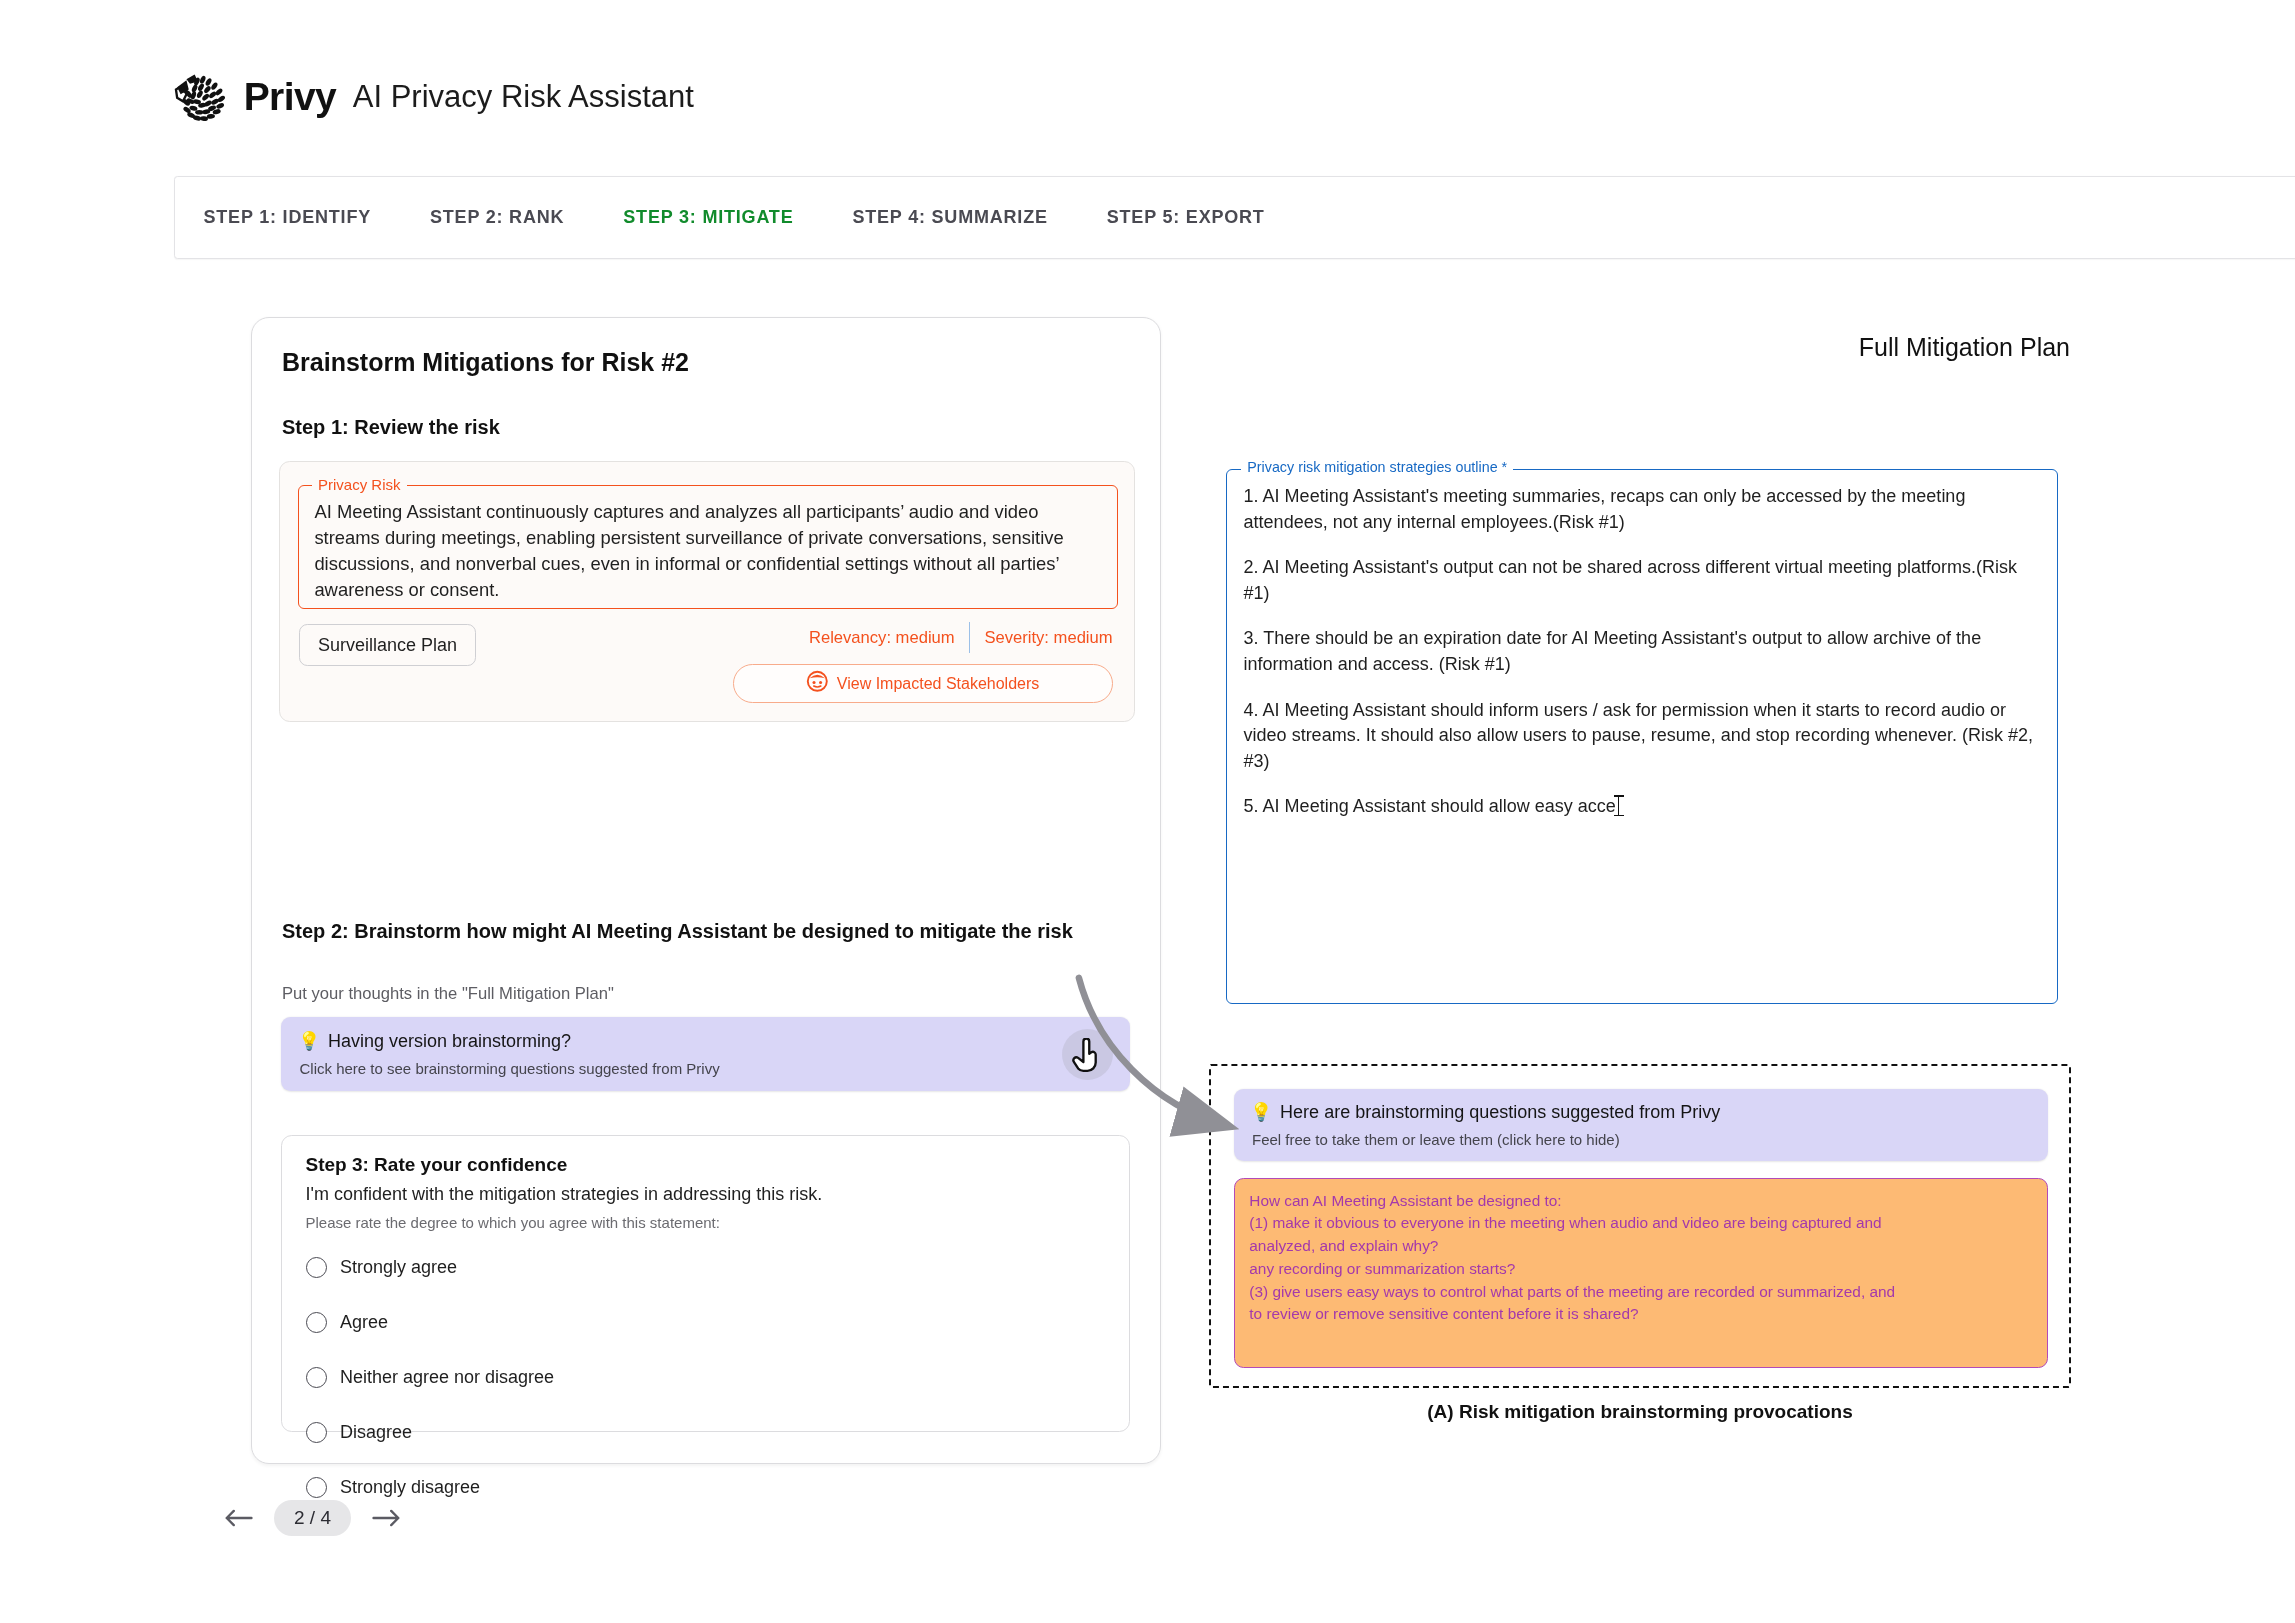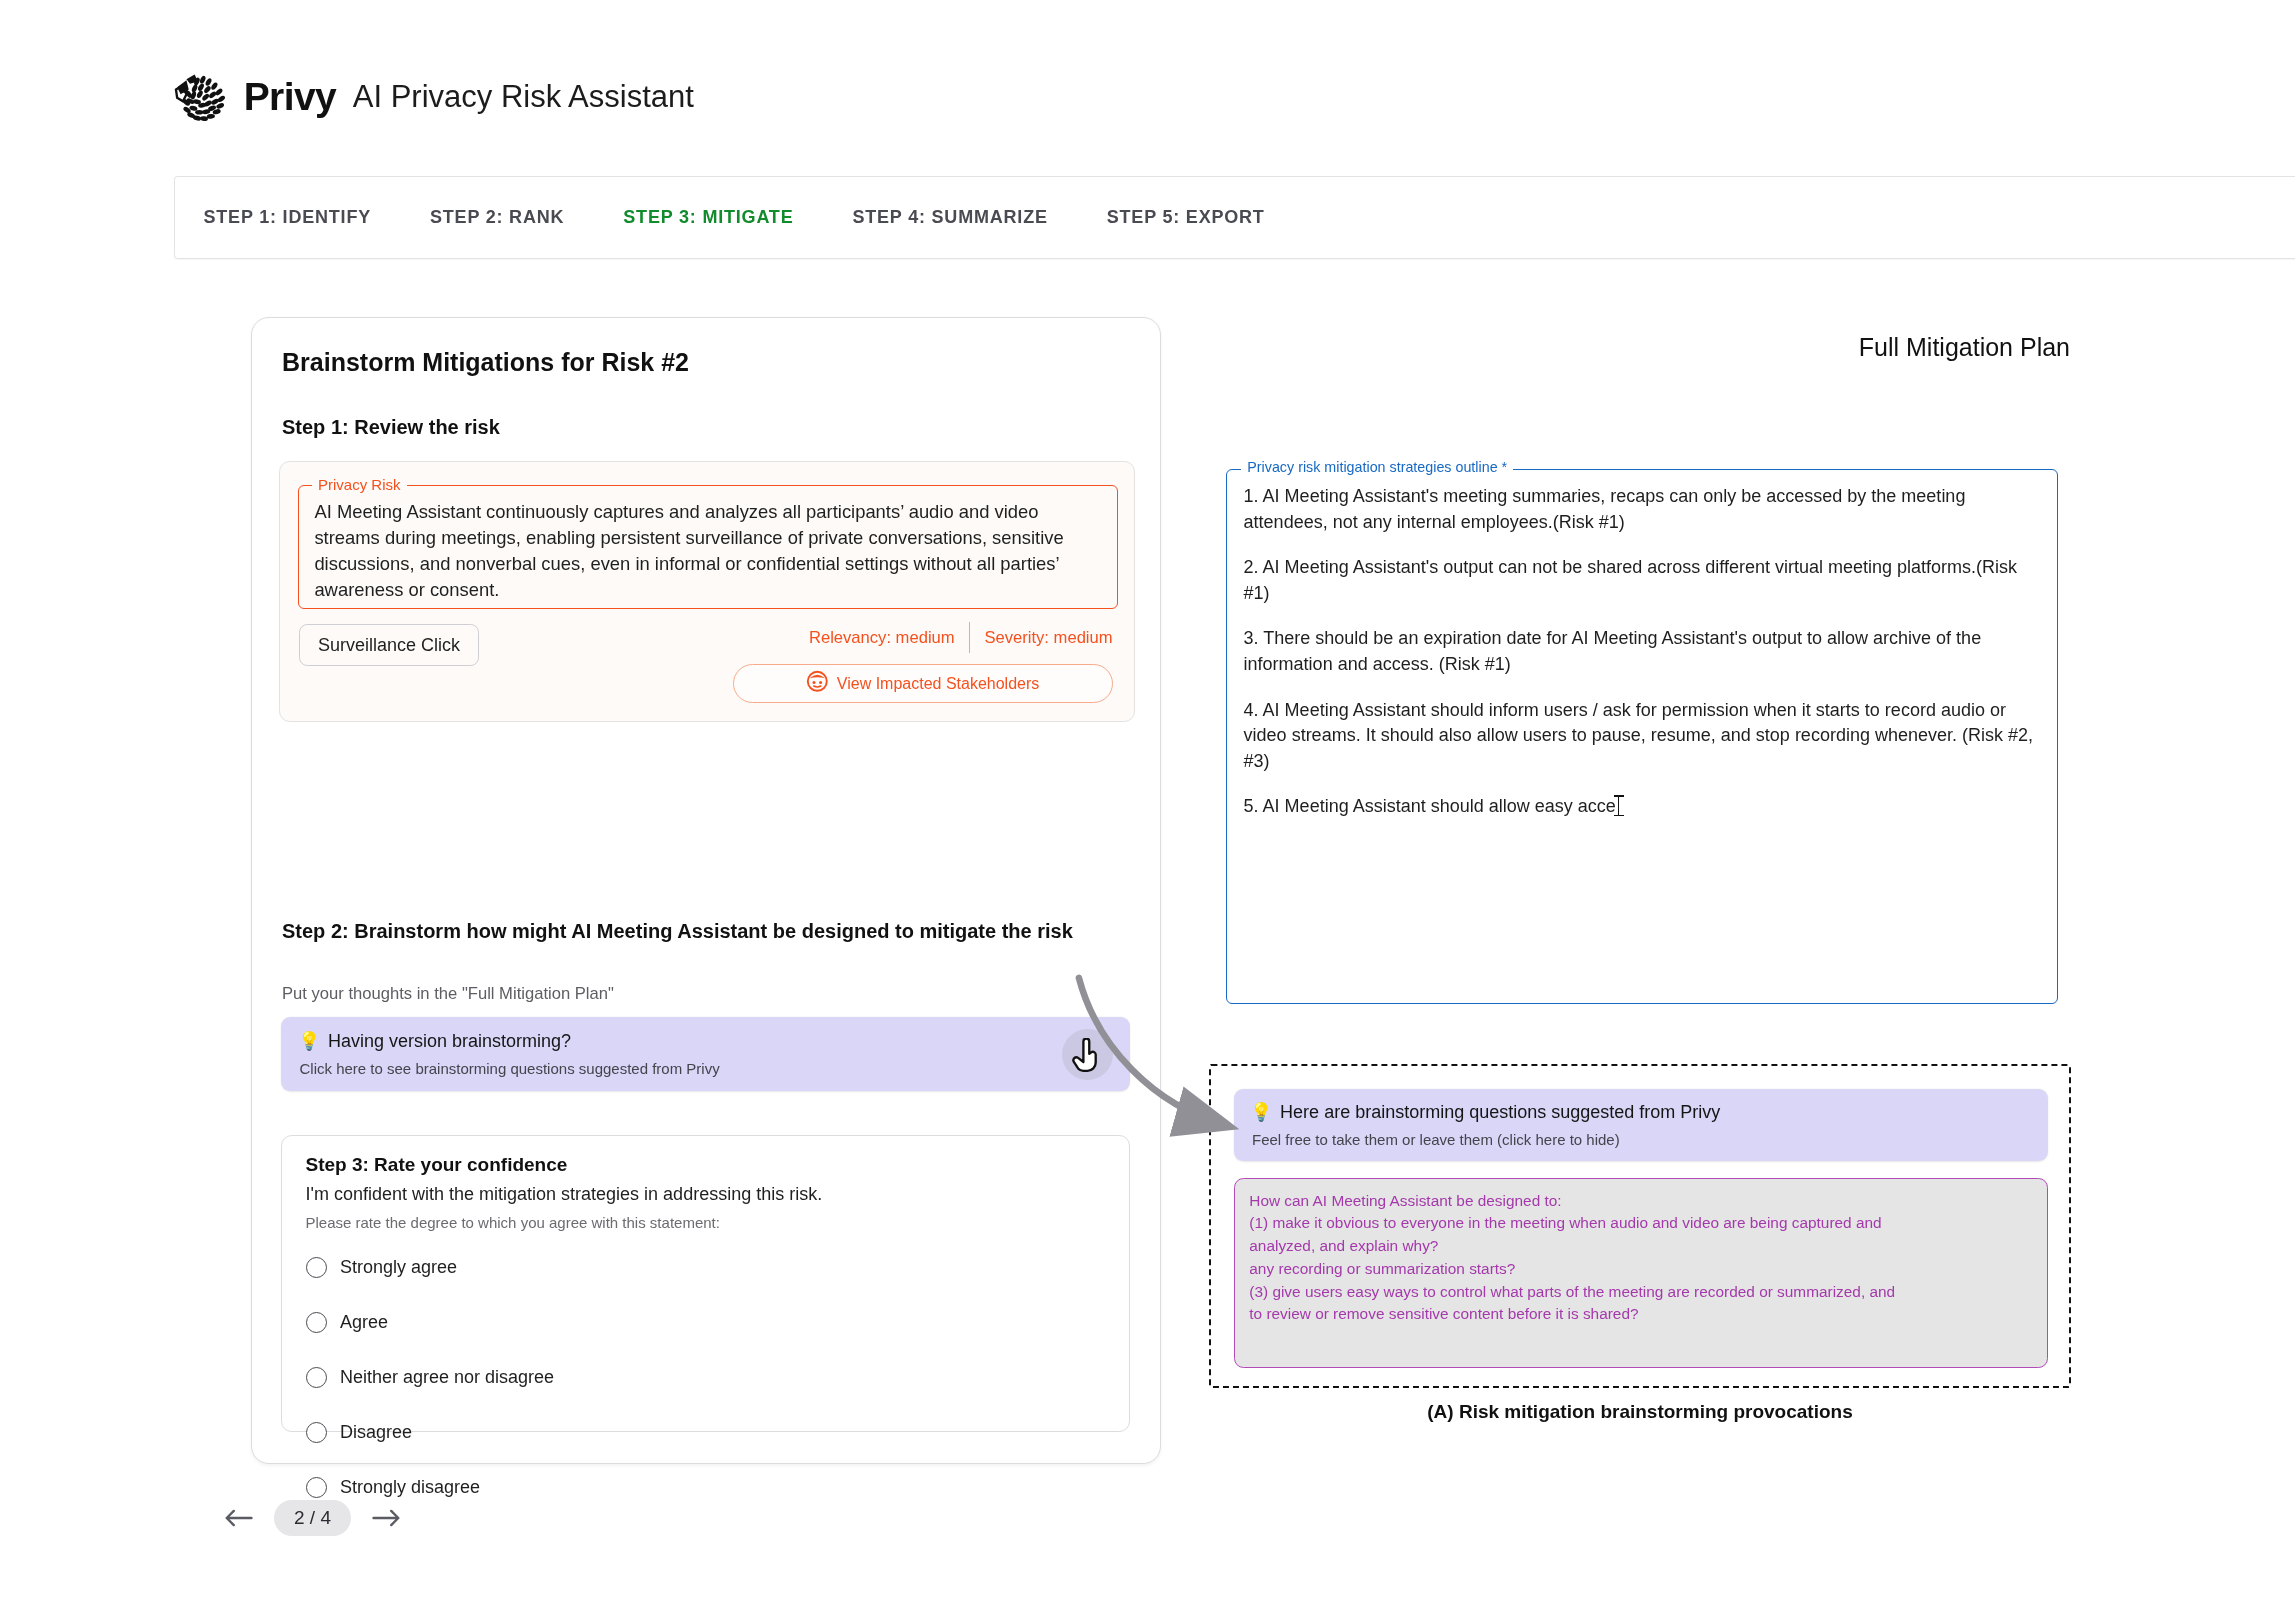--- a/index.html
+++ b/index.html
@@ -226,21 +226,21 @@
     display: flex; align-items: center; gap: 7.1px;
   }
   .prov-hint-sub {
     position: absolute; left: 18px; top: 42px;
     font-size: 15px; color: #44444c;
   }
   .prov-card {
     position: absolute; left: 1234px; top: 1178px;
     width: 814px; height: 190px;
     border: 1.8px solid #b24ab8; border-radius: 9.5px;
-    background: #e5e5e5;
+    background: #fdba74;
   }
   .prov-text {
     position: absolute; left: 14.3px; top: 10.7px; right: 14.3px;
     font-size: 15.4px; line-height: 1.40; color: #a439ab;
   }
   .prov-text div { margin-bottom: 1.2px; }
   .fig-caption {
     position: absolute; left: 1209px; top: 1401px; width: 862px;
     text-align: center; font-size: 19px; font-weight: 700; color: #111;
   }
@@ -323,21 +323,21 @@
 
 <div class="left-card">
   <div class="card-title">Brainstorm Mitigations for Risk #2</div>
   <div class="step1-title">Step 1: Review the risk</div>
 
   <div class="risk-panel-wrap">
     <div class="fieldset-orange">
       <div class="legend-orange">Privacy Risk</div>
       <div class="risk-text">AI Meeting Assistant continuously captures and analyzes all participants’ audio and video streams during meetings, enabling persistent surveillance of private conversations, sensitive discussions, and nonverbal cues, even in informal or confidential settings without all parties’ awareness or consent.</div>
     </div>
-    <div class="risk-chip">Surveillance Click</div>
+    <div class="risk-chip">Surveillance Plan</div>
     <div class="sev-row">
       <span>Relevancy: medium</span>
       <span class="divider"></span>
       <span>Severity: medium</span>
     </div>
     <div class="stakeholders-btn">
       <span>
         <svg width="22.6" height="22.6" viewBox="0 0 38 38" aria-hidden="true">
           <circle cx="19" cy="19" r="16" fill="none" stroke="#f4511e" stroke-width="3.2"></circle>
           <path d="M6 14 Q19 2 32 14 Q19 10 6 14 Z" fill="#f4511e"></path>

